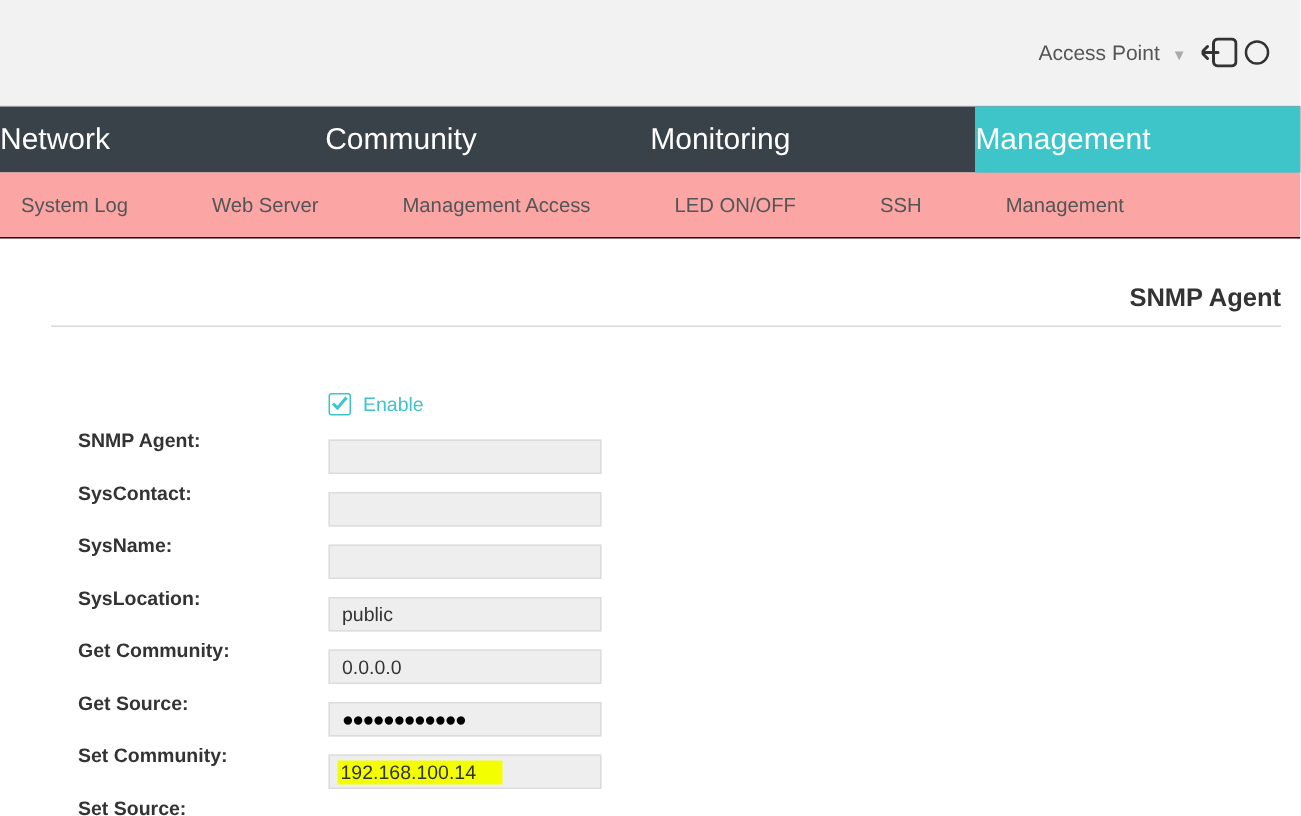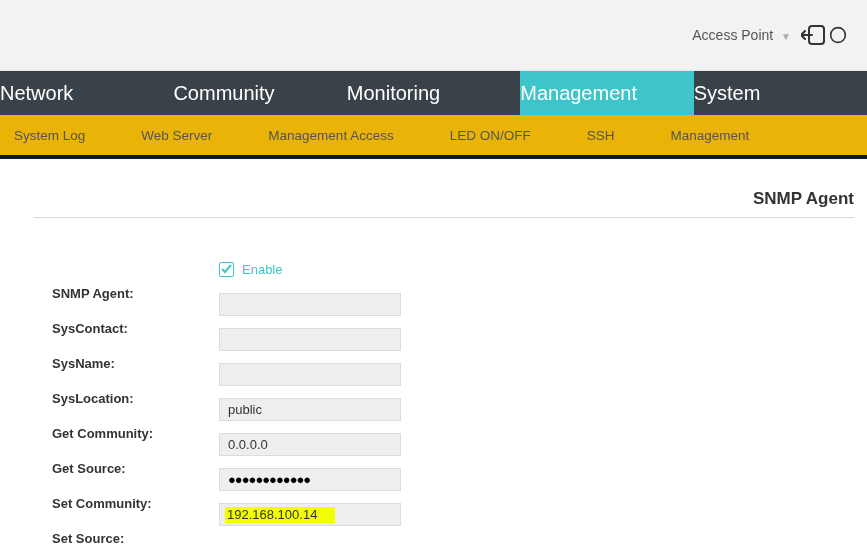--- a/index.html
+++ b/index.html
@@ -66,24 +66,24 @@
     color: #fff;
     font-size: 20px;
     cursor: pointer;
   }
   .main-nav .tab.active {
     background: #3dc5c9;
     color: #fff;
   }
   .sub-nav {
     height: 44px;
-    background: #eab308;
-    display: flex;
-    align-items: center;
-    border-bottom: 4px solid #0f172a;
+    background: #fca5a5;
+    display: flex;
+    align-items: center;
+    border-bottom: 1px solid #0f172a;
     white-space: nowrap;
   }
   .sub-nav .stab {
     padding: 0 28px;
     color: #555;
     font-size: 13.5px;
     cursor: pointer;
   }
   .content {
     padding: 30px 0 20px 34px;
@@ -196,23 +196,20 @@
       <span>Network</span>
     </div>
   <div class="tab">
       <span>Community</span>
     </div>
   <div class="tab">
       <span>Monitoring</span>
     </div>
   <div class="tab active">
       <span>Management</span>
-    </div>
-  <div class="tab">
-      <span>System</span>
     </div>
 </div>
 
 <div class="sub-nav">
   <div class="stab" style="padding-left:14px;"><span>System Log</span></div>
   <div class="stab"><span>Web Server</span></div>
   <div class="stab"><span>Management Access</span></div>
   <div class="stab"><span>LED ON/OFF</span></div>
   <div class="stab"><span>SSH</span></div>
   <div class="stab" style="padding-right:0;"><span>Management</span></div>

